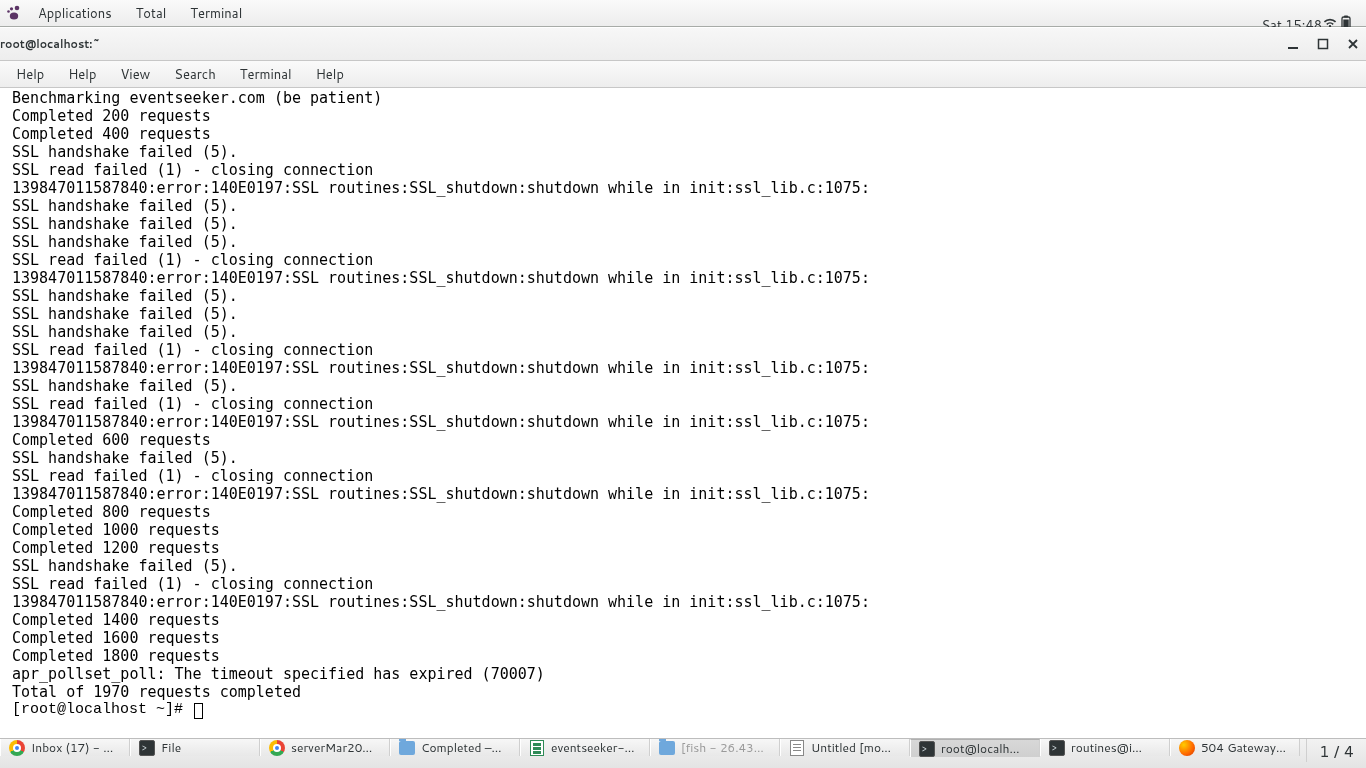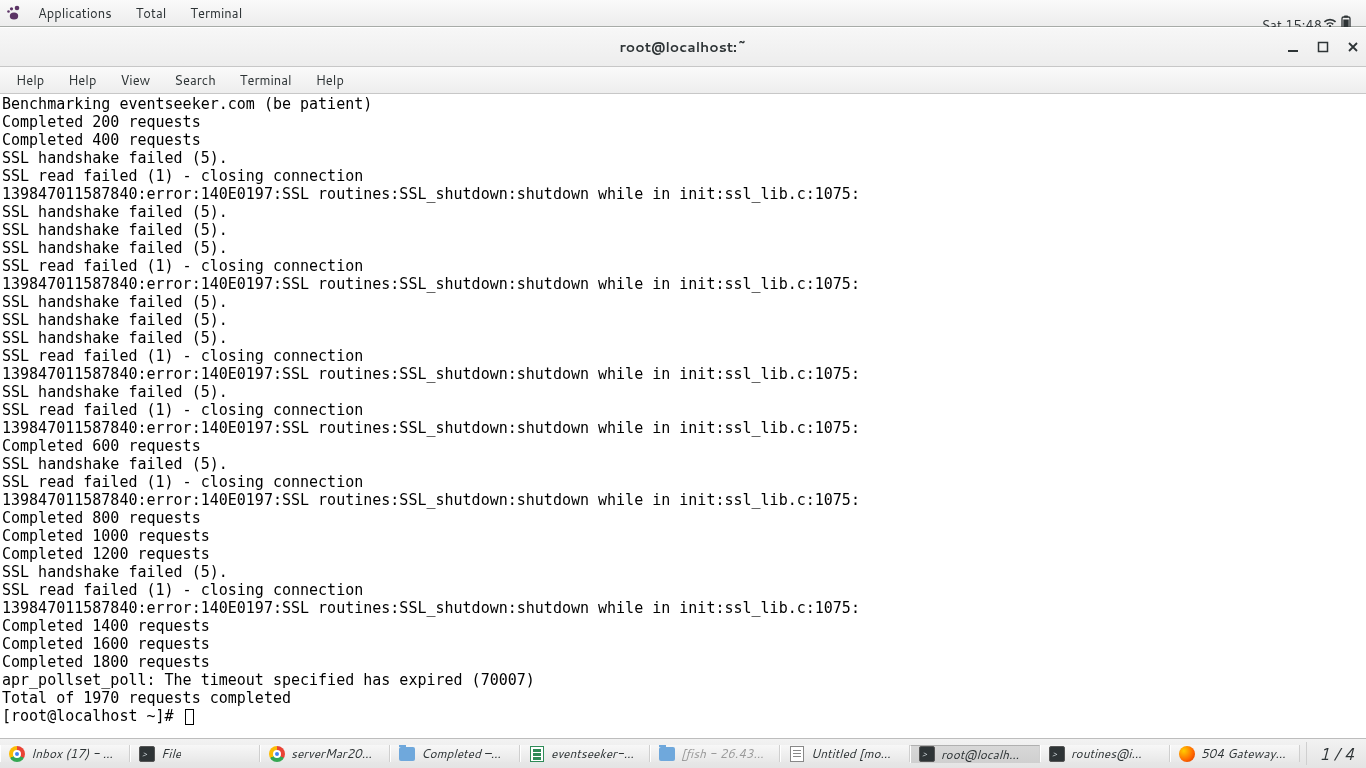--- a/index.html
+++ b/index.html
@@ -31,30 +31,30 @@
   cursor: default;
 }
 .top-panel .right { margin-left: auto; display: flex; align-items: center; padding-right: 6px; margin-top: 24px; }
 .gnome-foot {
   width: 16px; height: 16px; display: inline-block; margin-right: 4px;
 }
 .gnome-foot svg { width: 16px; height: 16px; }
 
 
 .titlebar {
-  height: 40px;
+  height: 34px;
   background: linear-gradient(#f7f7f7, #ededed);
   border-top: 1px solid #ffffff;
   border-bottom: 1px solid #c7c7c7;
   display: flex;
   align-items: center;
-  justify-content: center;
+  justify-content: flex-start;
   position: relative;
   font-weight: bold;
-  font-size: 14px;
+  font-size: 11px;
 }
 .titlebar .win-controls {
   position: absolute;
   right: 6px;
   top: 0;
   height: 100%;
   display: flex;
   align-items: center;
   gap: 16px;
 }
@@ -72,40 +72,39 @@
 .menubar .menu-item { padding: 3px 12px; }
 
 
 .terminal-area {
   flex: 1;
   background: #ffffff;
   color: #000;
   font-family: "DejaVu Sans Mono", "Liberation Mono", monospace;
   font-size: 15px;
   line-height: 18px;
-  padding: 1px 2px 2px 2px;
+  padding: 1px 2px 2px 12px;
   white-space: pre;
   overflow: hidden;
   display: flex;
   flex-direction: column;
 }
 .terminal-line { white-space: pre; }
-.prompt-line { display: flex; align-items: flex-end; }
+.prompt-line { display: flex; align-items: flex-end; font-family: Liberation Mono, monospace; }
 .cursor-block {
   width: 9px; height: 16px; border: 1px solid #000; display:inline-block; margin-left: 2px;
 }
 
 
 .taskbar {
   height: 30px;
   background: linear-gradient(#f2f2f2, #e4e4e4);
   border-top: 1px solid #bdbdbd;
   display: flex;
-  align-items: center;
-  font-style: italic;
+  align-items: flex-start;
 }
 .task-btn {
   display: flex;
   align-items: center;
   gap: 6px;
   padding: 0 8px;
   min-width: 130px;
   max-width: 132px;
   border-right: 1px solid #cfcfcf;
   border-left: 1px solid #ffffff;

